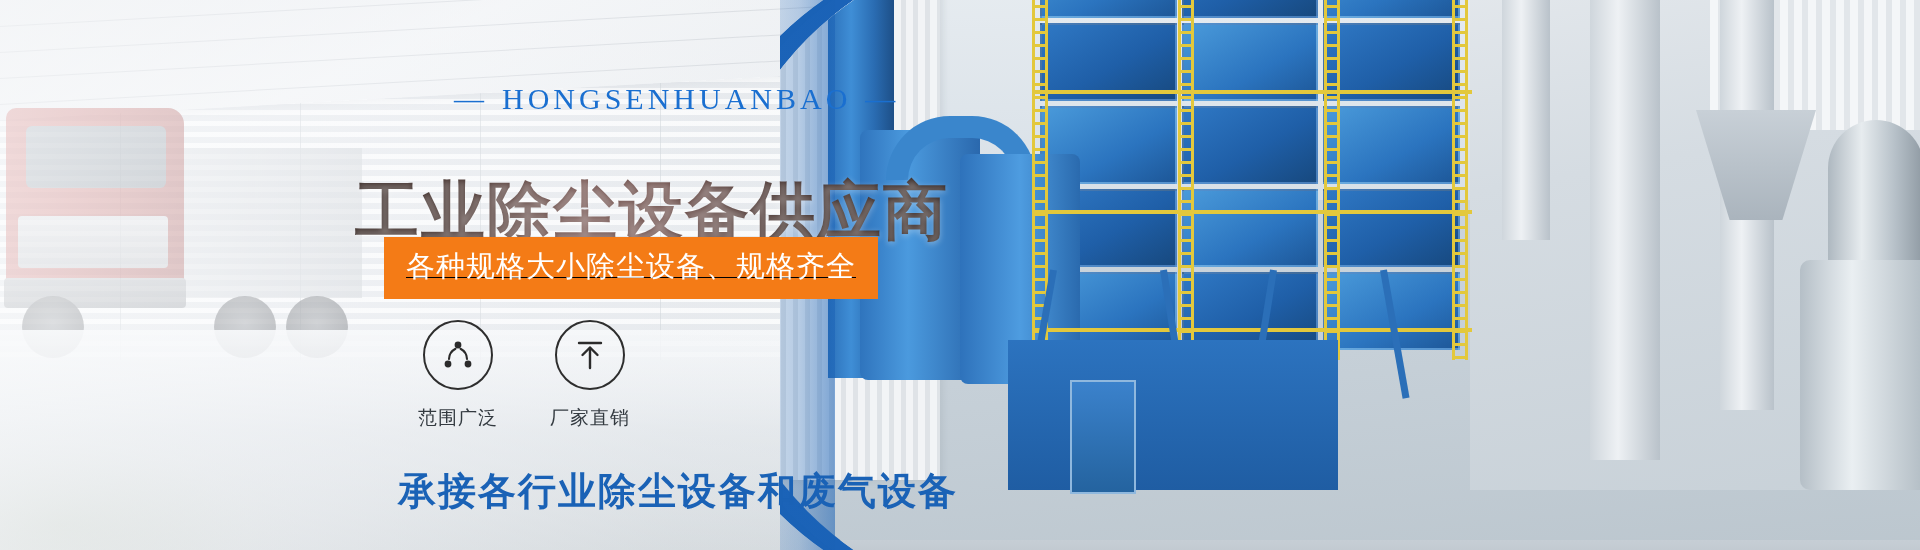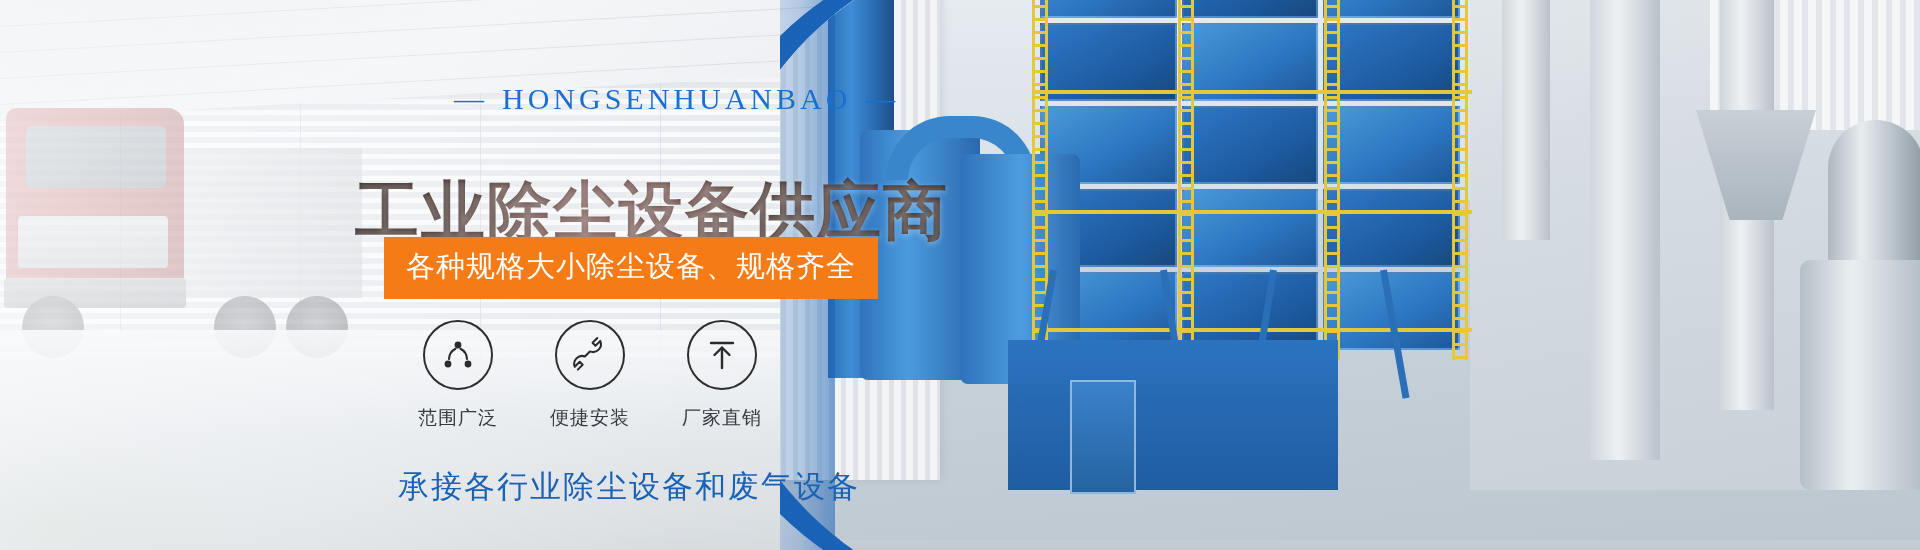--- a/index.html
+++ b/index.html
@@ -232,20 +232,21 @@
     background:linear-gradient(100deg,#3a2c28 0%,#4a3733 18%,#7a5b57 38%,#6d4e4a 52%,#463430 72%,#332623 100%);
     -webkit-background-clip:text;background-clip:text;color:transparent;
     text-shadow:0 2px 6px rgba(255,255,255,.35);
     margin-top:48px;
   }
   .subbar{
     position:absolute;left:384px;top:237px;
     background:#f47b16;
     padding:10px 22px 12px 22px;
     white-space:nowrap;
+    text-decoration:underline;
   }
   .subbar span{
     font-size:29px;color:#ffffff;letter-spacing:1px;font-weight:normal;
   }
   .features{
     position:absolute;left:398px;top:320px;width:480px;
     display:flex;gap:12px;
   }
   .feature{width:120px;display:flex;flex-direction:column;align-items:center;}
   .circle{
@@ -253,21 +254,21 @@
     border:2px solid #2e2e2e;
     display:flex;align-items:center;justify-content:center;
     background:rgba(255,255,255,.06);
   }
   .circle svg{display:block;}
   .feat-label{
     margin-top:15px;font-size:19px;color:#333a40;letter-spacing:1px;white-space:nowrap;
   }
   .tagline{
     position:absolute;left:398px;top:466px;
-    font-size:31px;font-weight:normal;color:#1a62b6;letter-spacing:2px;white-space:nowrap;
+    font-size:38px;font-weight:bold;color:#1a62b6;letter-spacing:2px;white-space:nowrap;
   }
 </style>
 </head>
 <body>
 
 <div class="banner">
 
   <div class="left-photo">
     <div class="wall"></div>
     <div class="wall-panel" style="left:120px"></div>
@@ -384,28 +385,20 @@
             <circle cx="10" cy="29" r="3.4" fill="#2b2b2b"></circle>
             <circle cx="30" cy="29" r="3.4" fill="#2b2b2b"></circle>
             <path d="M11 24 A12 12 0 0 1 17.5 13.8" stroke="#2b2b2b" stroke-width="2.1" fill="none" stroke-linecap="round"></path>
             <path d="M22.5 13.8 A12 12 0 0 1 29 24" stroke="#2b2b2b" stroke-width="2.1" fill="none" stroke-linecap="round"></path>
           </svg>
         </div>
         <div class="feat-label">范围广泛</div>
       </div>
 
 
-      <div class="feature">
-        <div class="circle">
-          <svg width="40" height="40" viewBox="0 0 40 40">
-            <path d="M27.5 6.5 l-5.2 5.2 3.2 3.2 5.2-5.2 a8.6 8.6 0 0 1 -11.2 11.4 l-5.5 5.5 a8.6 8.6 0 0 0 -11 11.2 l5.4-5.4 3.2 3.2 -5.3 5.3" stroke="#2b2b2b" stroke-width="2.2" fill="none" stroke-linejoin="round" stroke-linecap="round" transform="translate(2,-3) scale(0.92)"></path>
-          </svg>
-        </div>
-        <div class="feat-label">便捷安装</div>
-      </div>
 
       <div class="feature">
         <div class="circle">
           <svg width="36" height="36" viewBox="0 0 36 36">
             <line x1="7" y1="6" x2="29" y2="6" stroke="#2b2b2b" stroke-width="2.4" stroke-linecap="round"></line>
             <line x1="18" y1="11" x2="18" y2="31" stroke="#2b2b2b" stroke-width="2.4" stroke-linecap="round"></line>
             <path d="M10.5 18 L18 10.5 L25.5 18" stroke="#2b2b2b" stroke-width="2.4" fill="none" stroke-linecap="round" stroke-linejoin="round"></path>
           </svg>
         </div>
         <div class="feat-label">厂家直销</div>

